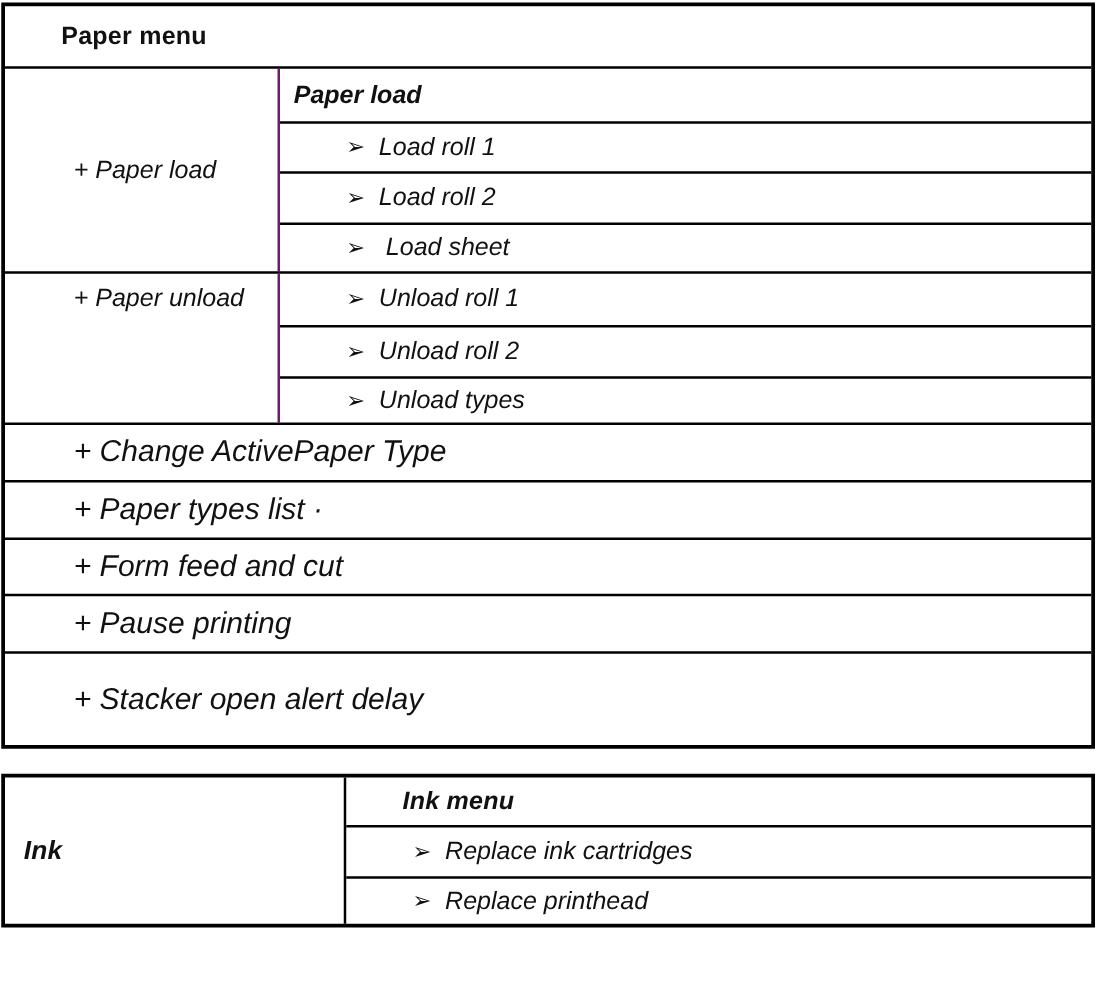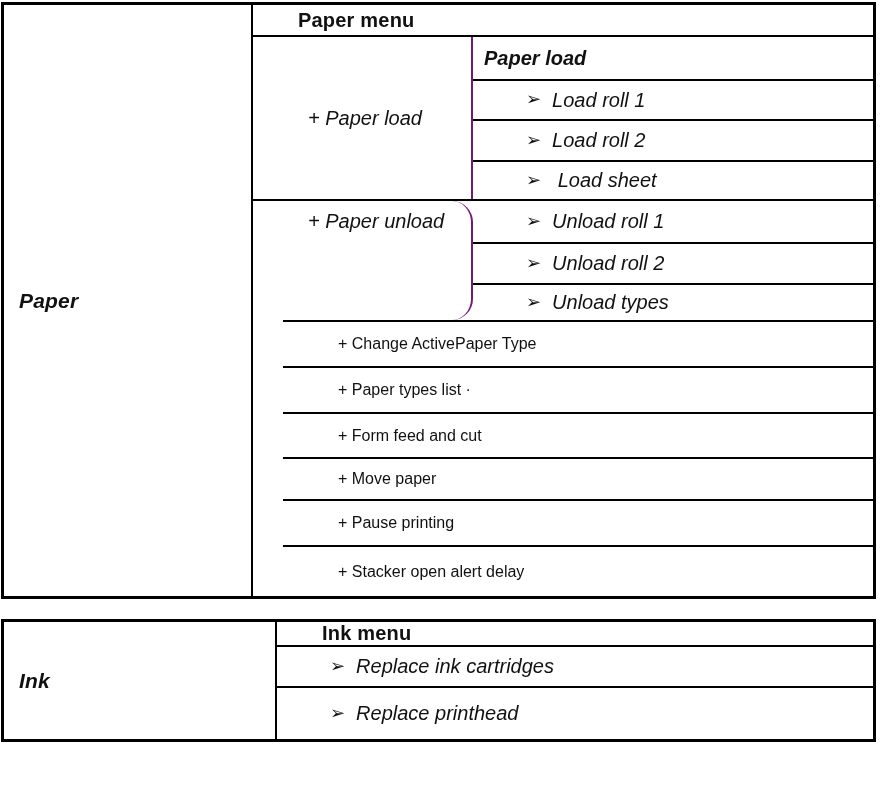--- a/index.html
+++ b/index.html
@@ -48,32 +48,32 @@
   }
   .mrow {
     box-sizing: border-box;
     border-top: 2px solid #000000;
     display: flex;
     align-items: center;
   }
   .menu-col > .mrow:first-child { border-top: none; }
 
   .menu-hdr {
-    height: 30px;
+    height: 48px;
     font-weight: bold;
     font-style: normal;
     font-size: 20px;
     padding-left: 45px;
     letter-spacing: 0.2px;
   }
   .flat {
-    font-size: 16px;
+    font-style: italic;
+    font-size: 24px;
     padding-left: 55px;
     white-space: pre-wrap;
-    margin-left: 30px;
   }
   .h-r9  { height: 46px; }
   .h-r10 { height: 46px; }
   .h-r11 { height: 45px; text-align: right; }
   .h-r12 { height: 42px; }
   .h-r13 { height: 46px; }
   .h-r14 { flex: 1; }
 
   .compound {
     align-items: stretch;
@@ -87,21 +87,20 @@
     border-right: 2px solid #701a75;
     display: flex;
     align-items: center;
     padding-left: 55px;
     font-style: italic;
     font-size: 20px;
   }
   .parent-cell.top-aligned {
     align-items: flex-start;
     padding-top: 9px;
-    border-radius: 21px;
   }
   .sub-stack {
     flex: 1;
     display: flex;
     flex-direction: column;
     min-width: 0;
   }
   .sub-row {
     box-sizing: border-box;
     border-top: 2px solid #000000;
@@ -115,40 +114,39 @@
   .sub-hdr {
     height: 42px;
     font-weight: bold;
     padding-left: 11px;
   }
   .sh-1 { height: 40px; }
   .sh-2 { height: 41px; }
   .sh-3 { flex: 1; }
 
   .ink-item { font-style: italic; font-size: 20px; padding-left: 53px; }
-  .ih-1 { height: 23px; }
+  .ih-1 { height: 38px; font-style: italic; }
   .ih-2 { height: 41px; }
   .ih-3 { flex: 1; }
 
   .arrow {
     font-style: normal;
     font-size: 18px;
     margin-right: 11px;
     display: inline-block;
     transform: translateY(-1px);
   }
   .item-text { white-space: pre-wrap; }
 </style>
 </head>
 <body>
 
 <div class="page">
 
   <div class="tbl tbl-paper">
-    <div class="label-cell">Paper</div>
     <div class="menu-col">
 
       <div class="mrow menu-hdr">Paper menu</div>
 
       <div class="mrow compound c-load">
         <div class="parent-cell">+ Paper load</div>
         <div class="sub-stack">
           <div class="sub-row sub-hdr">Paper load</div>
           <div class="sub-row sh-1">
             <span class="arrow">➢</span>
@@ -179,21 +177,20 @@
           <div class="sub-row sh-3">
             <span class="arrow">➢</span>
             <span class="item-text">Unload types</span>
           </div>
         </div>
       </div>
 
       <div class="mrow flat h-r9">+ Change ActivePaper Type</div>
       <div class="mrow flat h-r10">+ Paper types list ·</div>
       <div class="mrow flat h-r11">+ Form feed and cut</div>
-      <div class="mrow flat h-r12">+ Move paper</div>
       <div class="mrow flat h-r13">+ Pause printing</div>
       <div class="mrow flat h-r14">+ Stacker open alert delay</div>
 
     </div>
   </div>
 
   <div class="tbl tbl-ink">
     <div class="label-cell">Ink</div>
     <div class="menu-col">
       <div class="mrow menu-hdr ih-1">Ink menu</div>

